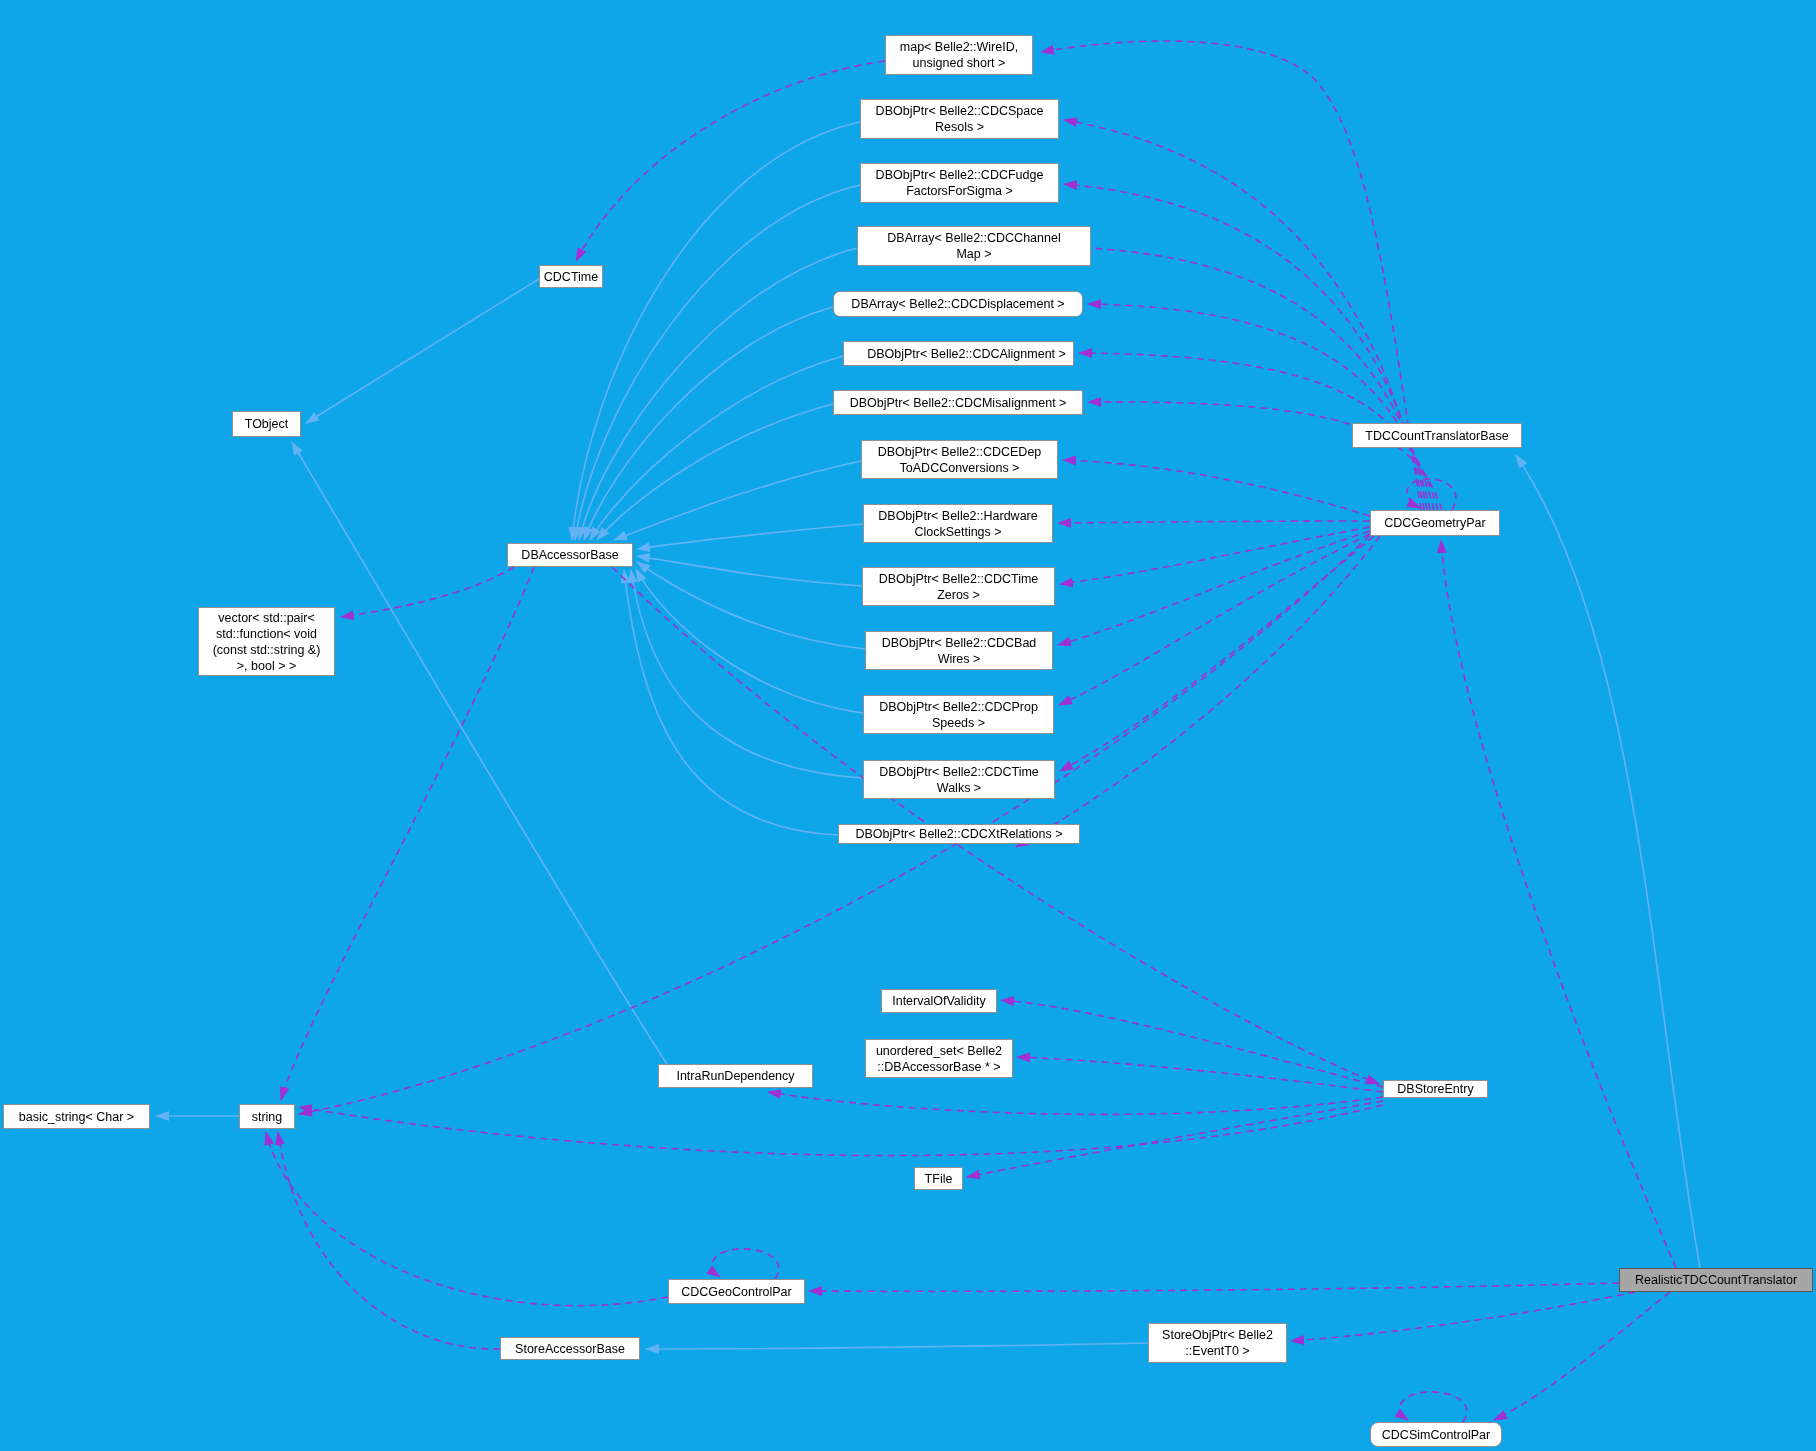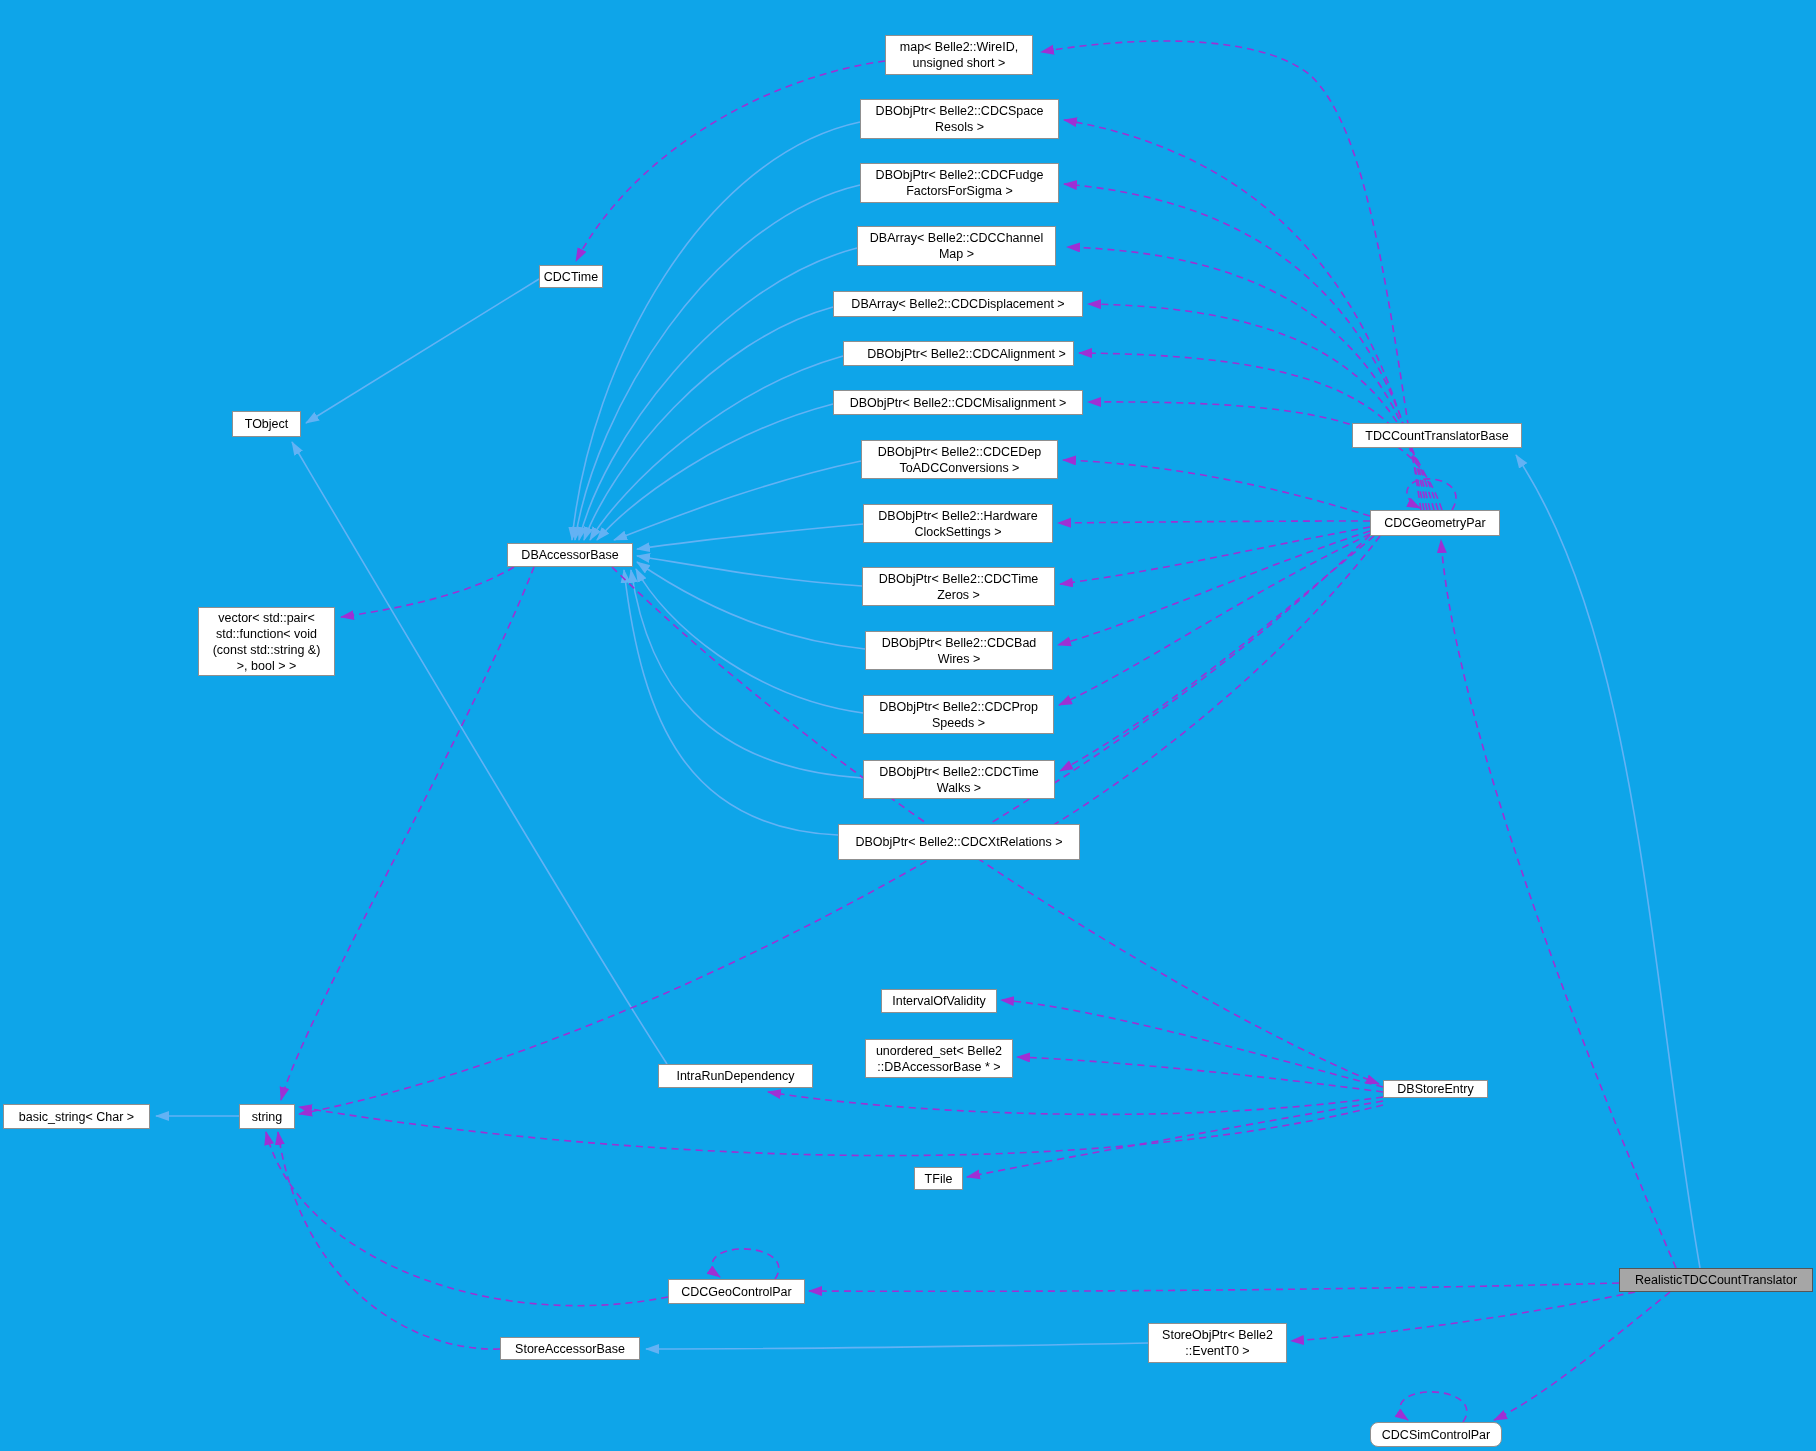--- a/index.html
+++ b/index.html
@@ -82,38 +82,38 @@
         <path d="M 1463,1422 C 1480,1397 1436,1386 1412,1395 C 1396,1401 1398,1413 1408,1420" class="edge u" marker-end="url(#arrow-u)"></path>
       </g>
   </svg>
   <div id="node-layer">
       <div class="node" style="left: 885px; top: 35px; width: 148px; height: 40px;">map&lt; Belle2::WireID,
 unsigned short &gt;</div>
       <div class="node" style="left: 860px; top: 99px; width: 199px; height: 40px;">DBObjPtr&lt; Belle2::CDCSpace
 Resols &gt;</div>
       <div class="node" style="left: 860px; top: 163px; width: 199px; height: 40px;">DBObjPtr&lt; Belle2::CDCFudge
 FactorsForSigma &gt;</div>
-      <div class="node" style="left: 857px; top: 226px; width: 199px; height: 40px;">DBArray&lt; Belle2::CDCChannel
+      <div class="node" style="left: 857px; top: 226px; width: 234px; height: 40px;">DBArray&lt; Belle2::CDCChannel
 Map &gt;</div>
-      <div class="node" style="left: 833px; top: 291px; width: 250px; height: 26px;">DBArray&lt; Belle2::CDCDisplacement &gt;</div>
+      <div class="node" style="left: 833px; top: 291px; width: 250px; height: 26px; border-radius: 7px;">DBArray&lt; Belle2::CDCDisplacement &gt;</div>
       <div class="node" style="left: 843px; top: 341px; width: 231px; height: 25px; padding-left: 16px;">DBObjPtr&lt; Belle2::CDCAlignment &gt;</div>
       <div class="node" style="left: 833px; top: 390px; width: 250px; height: 25px;">DBObjPtr&lt; Belle2::CDCMisalignment &gt;</div>
       <div class="node" style="left: 861px; top: 440px; width: 197px; height: 39px;">DBObjPtr&lt; Belle2::CDCEDep
 ToADCConversions &gt;</div>
       <div class="node" style="left: 863px; top: 504px; width: 190px; height: 39px;">DBObjPtr&lt; Belle2::Hardware
 ClockSettings &gt;</div>
       <div class="node" style="left: 862px; top: 567px; width: 193px; height: 39px;">DBObjPtr&lt; Belle2::CDCTime
 Zeros &gt;</div>
       <div class="node" style="left: 865px; top: 631px; width: 188px; height: 39px;">DBObjPtr&lt; Belle2::CDCBad
 Wires &gt;</div>
       <div class="node" style="left: 863px; top: 695px; width: 191px; height: 39px;">DBObjPtr&lt; Belle2::CDCProp
 Speeds &gt;</div>
       <div class="node" style="left: 863px; top: 760px; width: 192px; height: 39px;">DBObjPtr&lt; Belle2::CDCTime
 Walks &gt;</div>
-      <div class="node" style="left: 838px; top: 824px; width: 242px; height: 36px;">DBObjPtr&lt; Belle2::CDCXtRelations &gt;</div>
+      <div class="node" style="left: 838px; top: 824px; width: 242px; height: 20px;">DBObjPtr&lt; Belle2::CDCXtRelations &gt;</div>
       <div class="node" style="left: 539px; top: 265px; width: 64px; height: 23px;">CDCTime</div>
       <div class="node" style="left: 232px; top: 411px; width: 69px; height: 26px;">TObject</div>
       <div class="node" style="left: 507px; top: 543px; width: 126px; height: 24px;">DBAccessorBase</div>
       <div class="node" style="left: 198px; top: 607px; width: 137px; height: 69px;">vector&lt; std::pair&lt;
 std::function&lt; void
 (const std::string &amp;)
 &gt;, bool &gt; &gt;</div>
       <div class="node" style="left: 1352px; top: 423px; width: 170px; height: 25px;">TDCCountTranslatorBase</div>
       <div class="node" style="left: 1370px; top: 510px; width: 130px; height: 26px;">CDCGeometryPar</div>
       <div class="node" style="left: 881px; top: 989px; width: 116px; height: 24px;">IntervalOfValidity</div>

